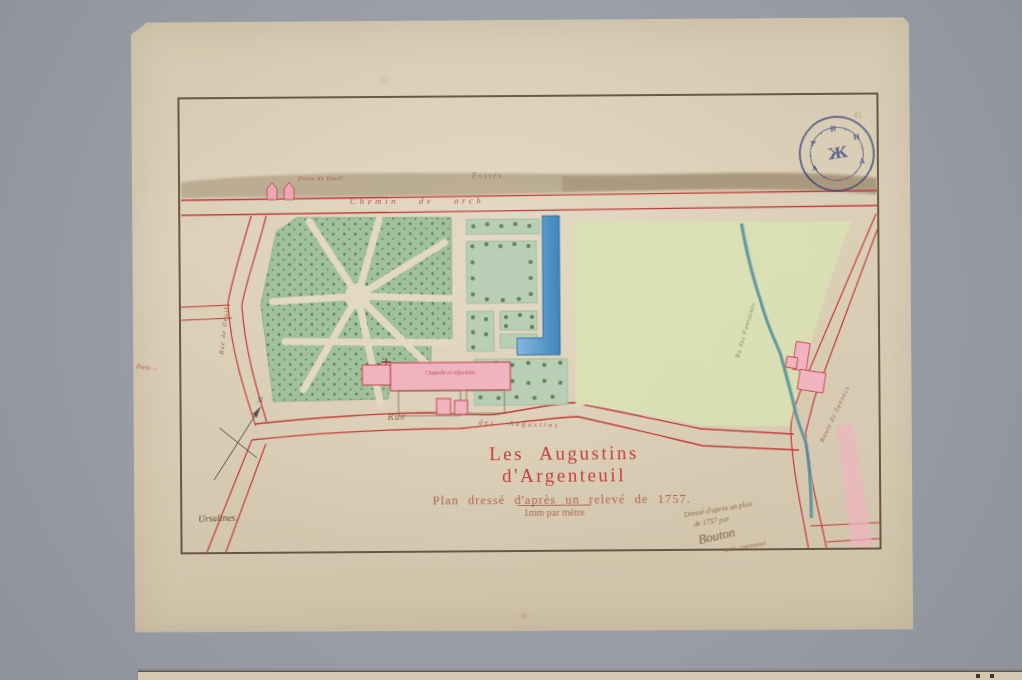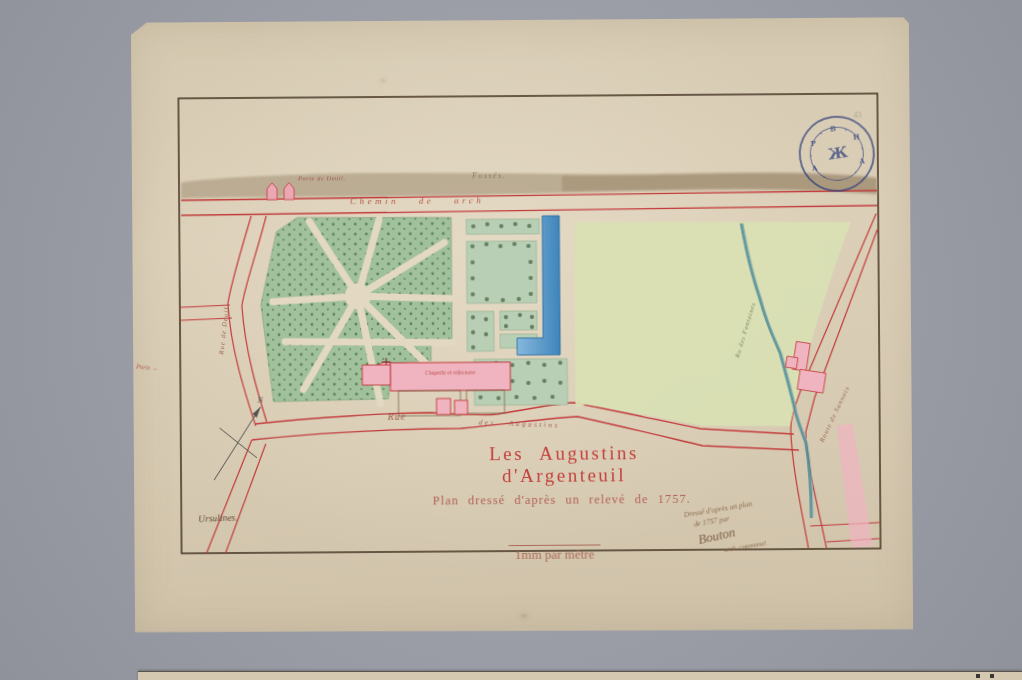--- a/index.html
+++ b/index.html
@@ -39,21 +39,21 @@
        transform:rotate(-64deg);transform-origin:0 0;}
   .lbl-ru{left:601px;top:338px;font-size:6px;color:#6b7c55;letter-spacing:1px;
        transform:rotate(-73deg);transform-origin:0 0;}
   .lbl-ursulines{left:64px;top:491px;font-size:9.5px;color:#5f4636;transform:rotate(-2deg);}
   .lbl-paris{left:3px;top:341px;font-size:6.5px;color:#b05a4e;transform:rotate(7deg);}
   .lbl-pencil{left:722px;top:93px;font-size:8px;color:#98917f;font-style:normal;opacity:.7;}
   .title{position:absolute;left:288px;top:423px;width:284px;text-align:center;
        font-size:19px;color:#c5403c;letter-spacing:2.5px;word-spacing:9px;font-weight:500;}
   .subtitle{position:absolute;left:275px;top:473px;width:305px;text-align:center;
        font-size:12.5px;color:#b4625a;letter-spacing:1px;word-spacing:5px;}
-  .scale{position:absolute;left:372px;top:525px;width:96px;text-align:center;font-size:13px;color:#ad6a58;}
+  .scale{position:absolute;left:372px;top:485px;width:96px;text-align:center;font-size:10px;color:#ad6a58;}
   .scale span{border-top:1px solid #ad6a58;padding:1px 6px 0 6px;display:inline-block;}
   .note{position:absolute;left:552px;top:480px;width:140px;font-size:7.5px;color:#8a6b4e;
        font-style:italic;transform:rotate(-9deg);line-height:1.45;}
   .note .sig{font-size:13px;margin-left:10px;transform:rotate(-3deg);display:inline-block;color:#7c5f45;}
   .note .indent{margin-left:8px;display:block;}
   .note .sub{font-size:6.5px;margin-left:34px;display:block;}
   .stamp{position:absolute;left:667px;top:98px;width:72px;height:72px;border-radius:50%;
        border:2.5px solid rgba(45,61,122,.75);opacity:.9;transform:rotate(-8deg);}
   .stamp-inner{position:absolute;inset:9px;border-radius:50%;border:1.5px solid rgba(45,61,122,.7);}
   .stamp-mono{position:absolute;left:0;right:0;top:50%;transform:translateY(-52%);

